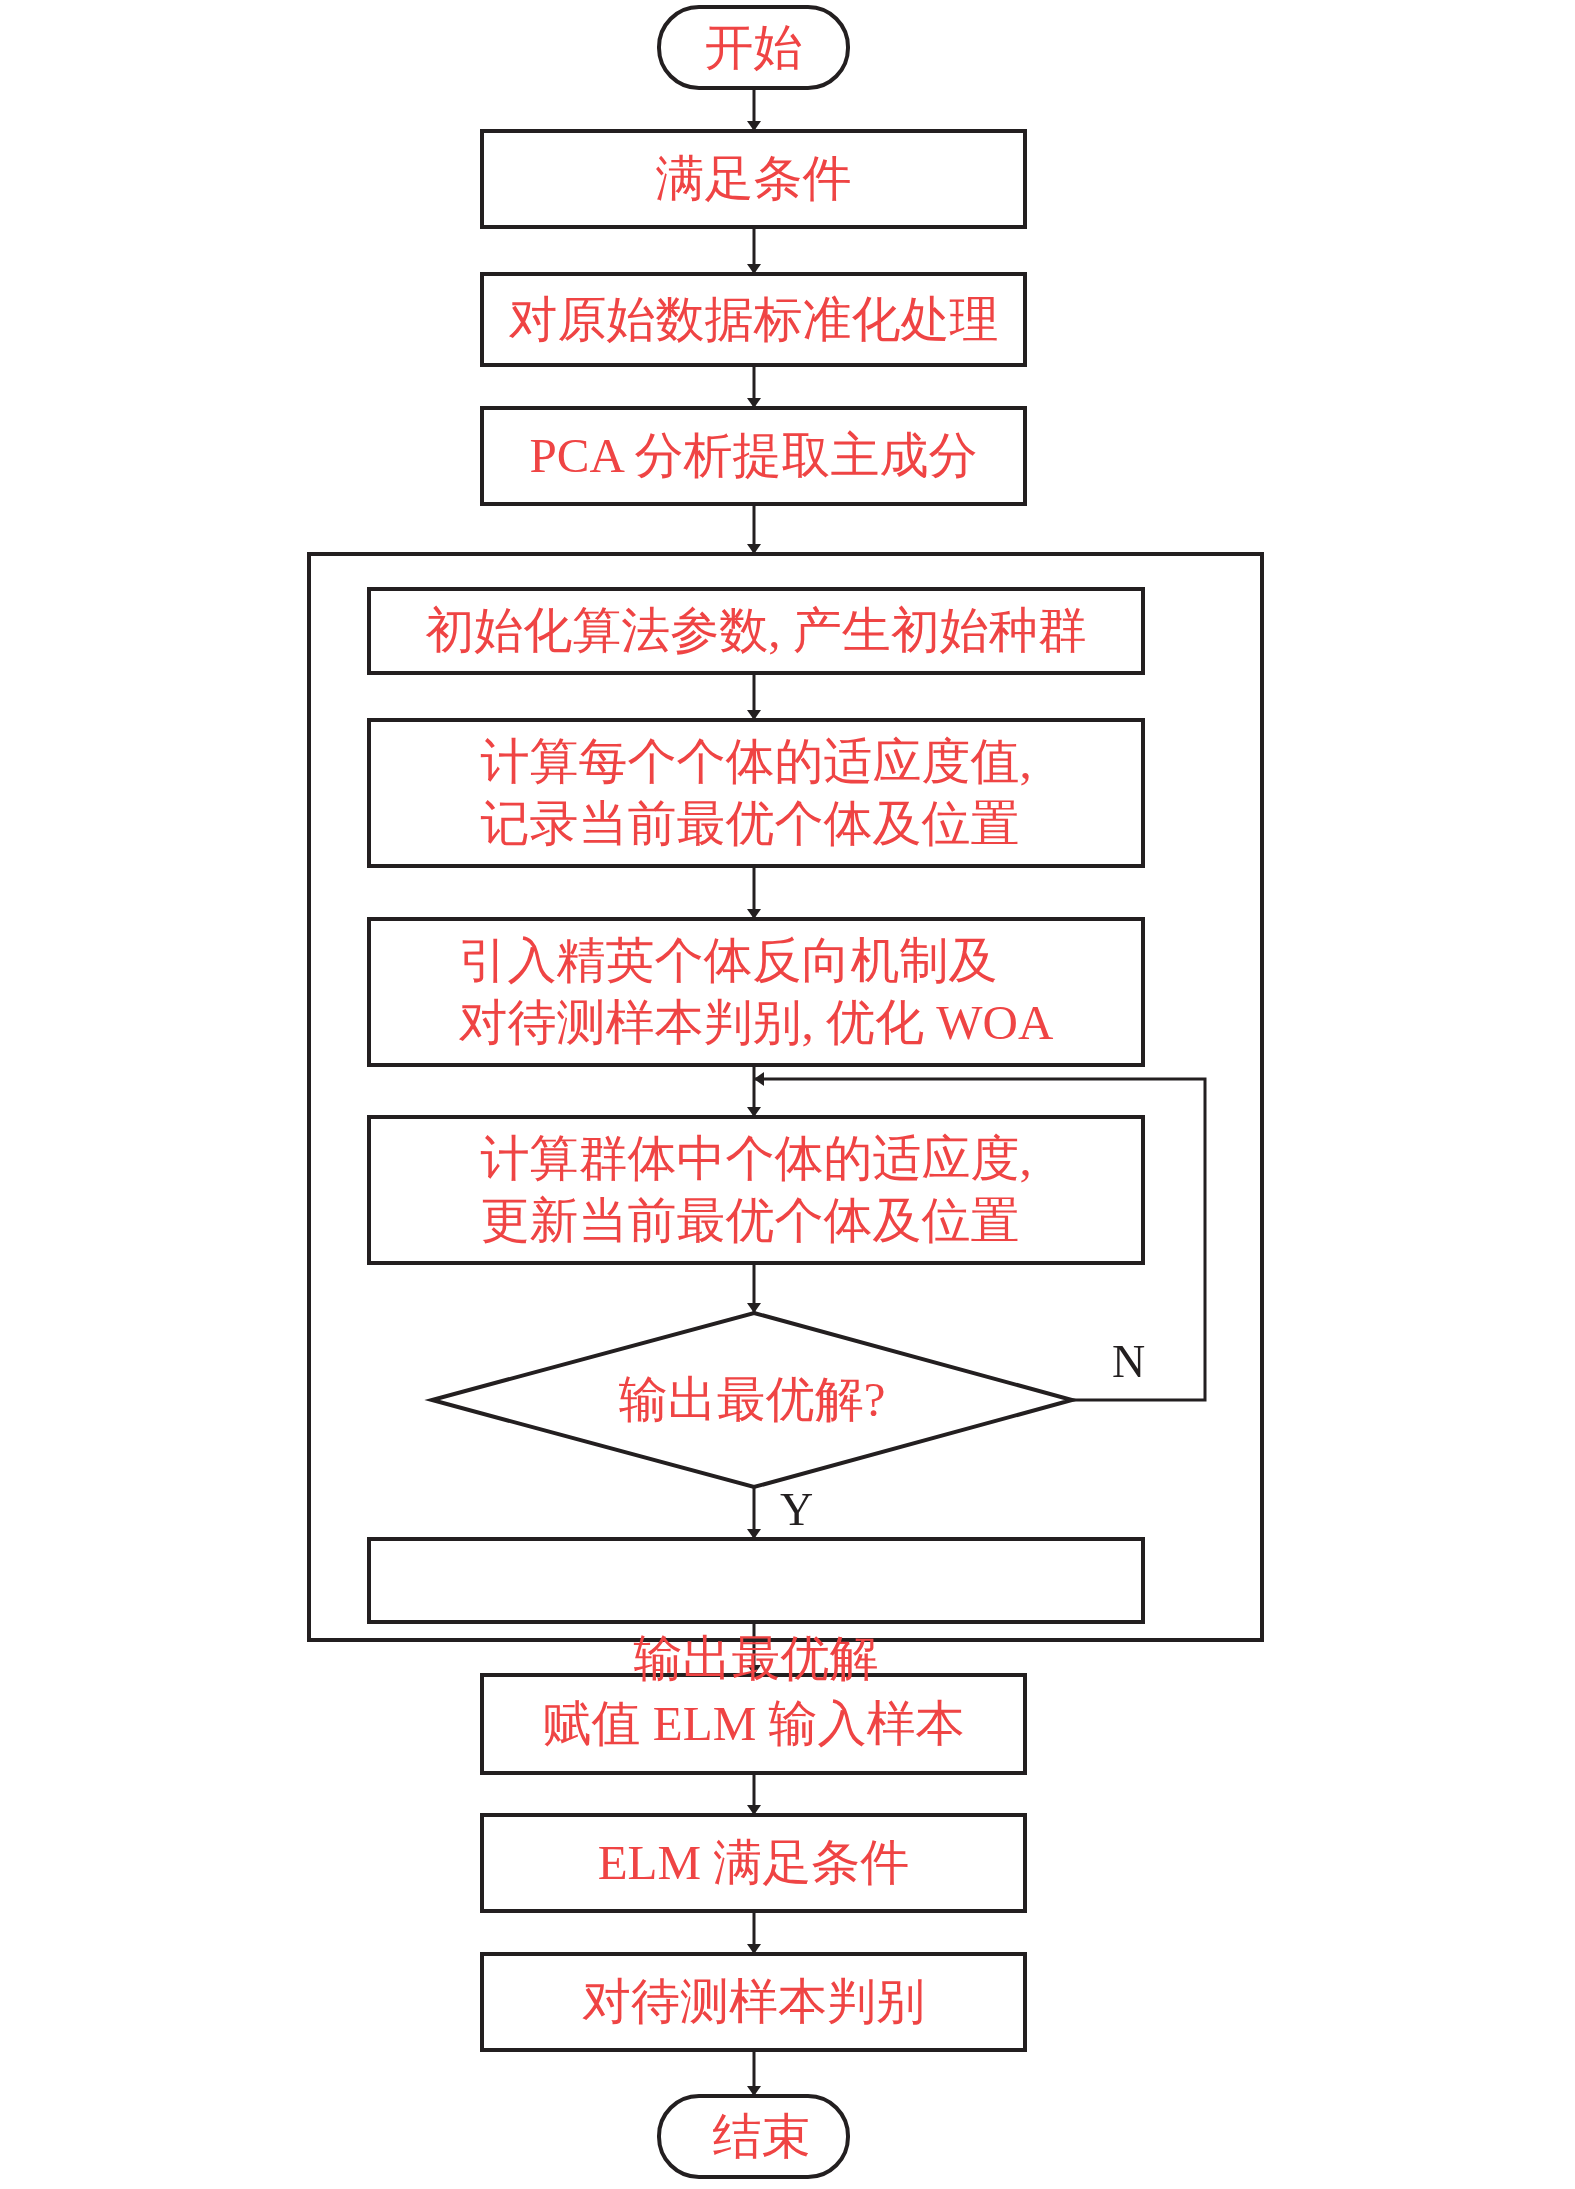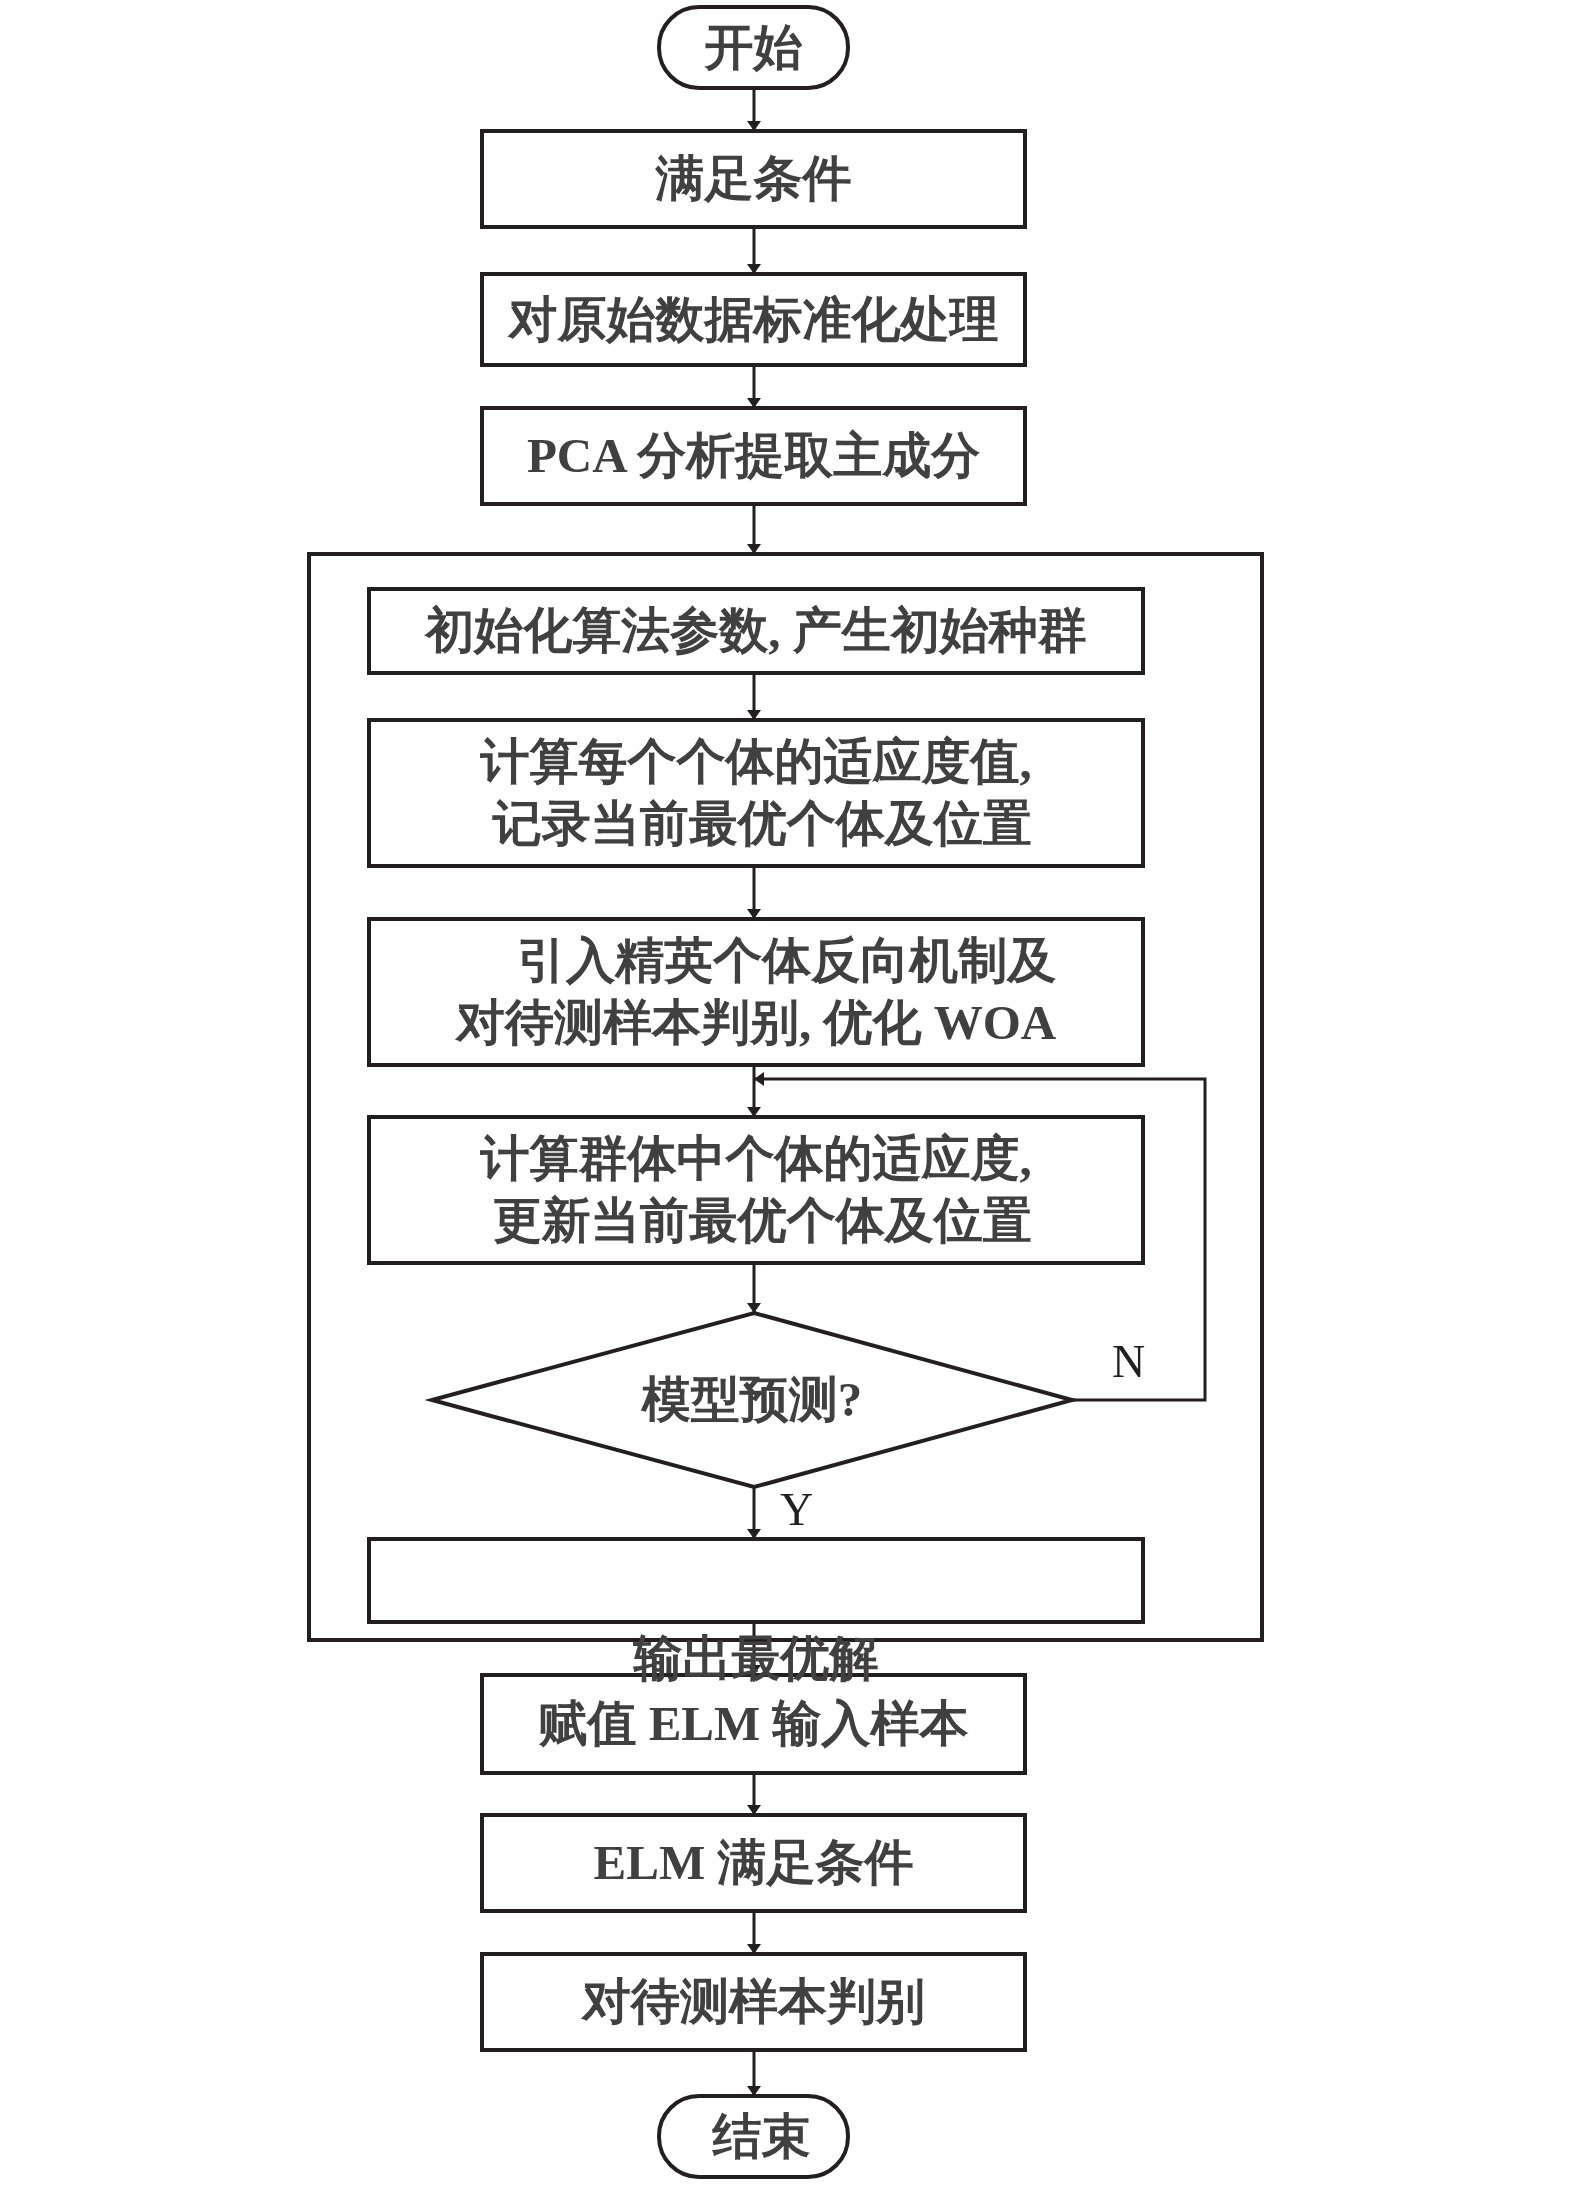--- a/index.html
+++ b/index.html
@@ -1,27 +1,26 @@
 <!DOCTYPE html>
 <html><head>
 <meta charset="utf-8">
 <style>
   html, body { margin: 0; padding: 0; background: #ffffff; }
   body { width: 1575px; height: 2189px; position: relative; overflow: hidden; }
   #canvas { position: absolute; left: 0; top: 0; width: 1575px; height: 2189px; }
   .node-text {
     position: absolute;
     display: flex; align-items: center; justify-content: center;
-    text-align: right;
+    text-align: left;
     font-family: "Liberation Serif", "DejaVu Serif", serif;
     font-size: 49px;
     line-height: 62px;
-    color: #404040;
+    color: #ef4444;
     white-space: pre-line;
-    font-weight: bold;
   }
   .label {
     position: absolute;
     font-family: "Liberation Serif", "DejaVu Serif", serif;
     font-size: 46px;
     color: #231f20;
   }
 </style>
 </head>
 <body>
@@ -77,21 +76,21 @@
 <div class="node-text" style="left:482px; top:131px; width:543px; height:96px;">满足条件</div>
 <div class="node-text" style="left:482px; top:274px; width:543px; height:91px;">对原始数据标准化处理</div>
 <div class="node-text" style="left:482px; top:408px; width:543px; height:96px;">PCA 分析提取主成分</div>
 <div class="node-text" style="left:369px; top:589px; width:774px; height:84px;">初始化算法参数, 产生初始种群</div>
 <div class="node-text" style="left:369px; top:720px; width:774px; height:146px;">计算每个个体的适应度值,
 记录当前最优个体及位置</div>
 <div class="node-text" style="left:369px; top:919px; width:774px; height:146px;">引入精英个体反向机制及
 对待测样本判别, 优化 WOA</div>
 <div class="node-text" style="left:369px; top:1117px; width:774px; height:146px;">计算群体中个体的适应度,
 更新当前最优个体及位置</div>
-<div class="node-text" style="left:432px; top:1360px; width:640px; height:80px;">模型预测?</div>
+<div class="node-text" style="left:432px; top:1360px; width:640px; height:80px;">输出最优解?</div>
 <div class="node-text" style="left:369px; top:1617px; width:774px; height:83px;">输出最优解</div>
 <div class="node-text" style="left:482px; top:1675px; width:543px; height:98px;">赋值 ELM 输入样本</div>
 <div class="node-text" style="left:482px; top:1815px; width:543px; height:96px;">ELM 满足条件</div>
 <div class="node-text" style="left:482px; top:1954px; width:543px; height:96px;">对待测样本判别</div>
 <div class="node-text" style="left:667px; top:2096px; width:189px; height:81px;">结束</div>
 
 <div class="label" style="left:1112px; top:1335px;">N</div>
 <div class="label" style="left:780px; top:1483px;">Y</div>
 
 </body></html>

